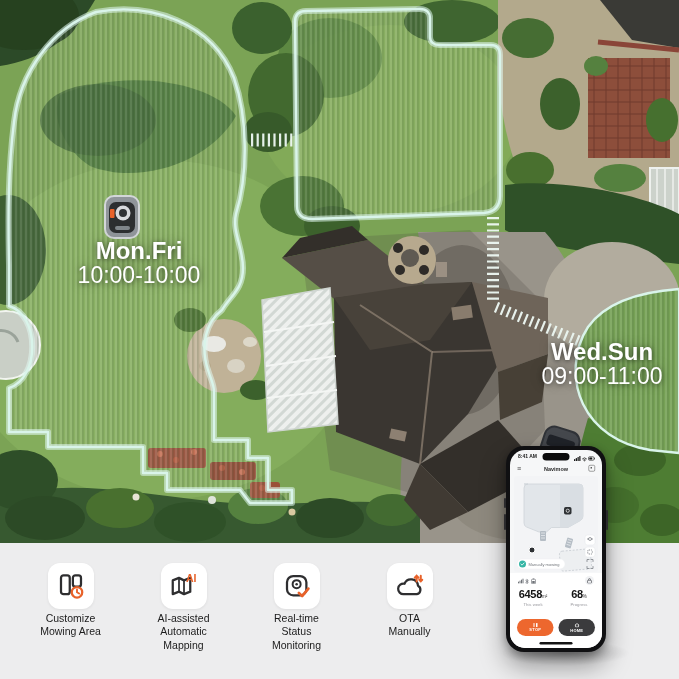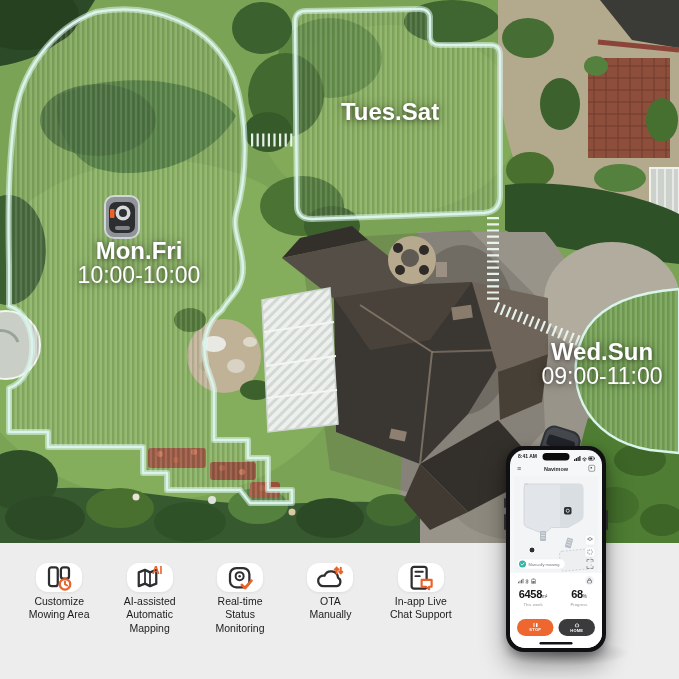--- a/index.html
+++ b/index.html
@@ -12,21 +12,21 @@
 
   .zone-label{position:absolute;width:220px;text-align:center;color:#fff;
     text-shadow:0 1px 5px rgba(0,0,0,.5),0 0 14px rgba(0,0,0,.25);line-height:1.04;pointer-events:none;}
   .zl-days{font-size:24px;font-weight:700;}
   .zl-time{font-size:23px;font-weight:400;}
 
   
   .band{position:absolute;left:0;top:543px;width:679px;height:136px;background:#ededee;}
   .features{position:absolute;left:14px;top:20px;width:452px;display:flex;}
   .feature{flex:1;display:flex;flex-direction:column;align-items:center;}
-  .feature-card{width:46px;height:29px;background:#fff;border-radius:12px;
+  .feature-card{width:46px;height:46px;background:#fff;border-radius:12px;
     box-shadow:0 1px 3px rgba(0,0,0,.07);display:flex;align-items:center;justify-content:center;}
   .feature-label{margin-top:3px;font-size:10.5px;line-height:1.28;color:#1c1c1c;
     text-align:center;white-space:pre-line;}
 
   
   .phone{position:absolute;left:506px;top:446px;width:100px;height:206px;background:#101012;
     border-radius:18px;box-shadow:0 14px 26px rgba(0,0,0,.38),0 3px 8px rgba(0,0,0,.3);z-index:5;}
   .phone:before{content:"";position:absolute;left:-2px;top:52px;width:2px;height:10px;background:#2a2a2c;border-radius:2px;}
   .phone:after{content:"";position:absolute;left:-2px;top:68px;width:2px;height:16px;background:#2a2a2c;border-radius:2px;}
   .phone .side-btn{position:absolute;right:-2px;top:64px;width:2px;height:20px;background:#2a2a2c;border-radius:2px;}
@@ -242,21 +242,20 @@
         <rect x="4" y="24" width="28" height="19" rx="3" fill="#585c62"></rect>
         <rect x="4" y="45" width="28" height="6" rx="3" fill="#26292d"></rect>
       </g>
     </svg>
 
     <div class="zone-label" style="left:29px;top:239px">
       <div class="zl-days">Mon.Fri</div>
       <div class="zl-time">10:00-10:00</div>
     </div>
     <div class="zone-label" style="left:280px;top:100px">
-      <div class="zl-days">Tues.Sat</div>
     </div>
     <div class="zone-label" style="left:492px;top:340px">
       <div class="zl-days">Wed.Sun</div>
       <div class="zl-time">09:00-11:00</div>
     </div>
   </div>
 
   <div class="band">
     <div class="features">
 
@@ -305,31 +304,20 @@
           <svg width="30" height="30" viewBox="0 0 24 24">
             <path d="M7,18.5 a4.2,4.2 0 1 1 .6,-8.3 a5.6,5.6 0 0 1 10.8,1.6 a3.6,3.6 0 0 1 -.9,6.7 Z" fill="none" stroke="#2e2e30" stroke-width="1.8" stroke-linejoin="round"></path>
             <path d="M17.3,8.3 V3.8 M17.3,3.8 l-1.5,1.6 M17.3,3.8 l1.5,1.6" stroke="#e8622a" stroke-width="1.6" fill="none" stroke-linecap="round"></path>
             <path d="M20.6,3.8 V8.3 M20.6,8.3 l-1.2,-1.3 M20.6,8.3 l1.2,-1.3" stroke="#e8622a" stroke-width="1.6" fill="none" stroke-linecap="round"></path>
           </svg>
         </div>
         <div class="feature-label">OTA
 Manually</div>
       </div>
 
-      <div class="feature">
-        <div class="feature-card">
-          <svg width="30" height="30" viewBox="0 0 24 24">
-            <rect x="4.5" y="3" width="12" height="17.5" rx="2" fill="none" stroke="#2e2e30" stroke-width="1.8"></rect>
-            <path d="M7.5,7 h6 M7.5,10.5 h3.5" stroke="#2e2e30" stroke-width="1.5" stroke-linecap="round"></path>
-            <path d="M12.5,13.5 h8 v5.5 h-2 l0,2 -2.5,-2 h-3.5 Z" fill="#fff" stroke="#e8622a" stroke-width="1.7" stroke-linejoin="round"></path>
-          </svg>
-        </div>
-        <div class="feature-label">In-app Live
-Chat Support</div>
-      </div>
 
     </div>
   </div>
 
   <div class="phone-shadow"></div>
   <div class="phone">
     <span class="side-btn"></span>
     <div class="screen">
       <div class="screen-inner">
 

